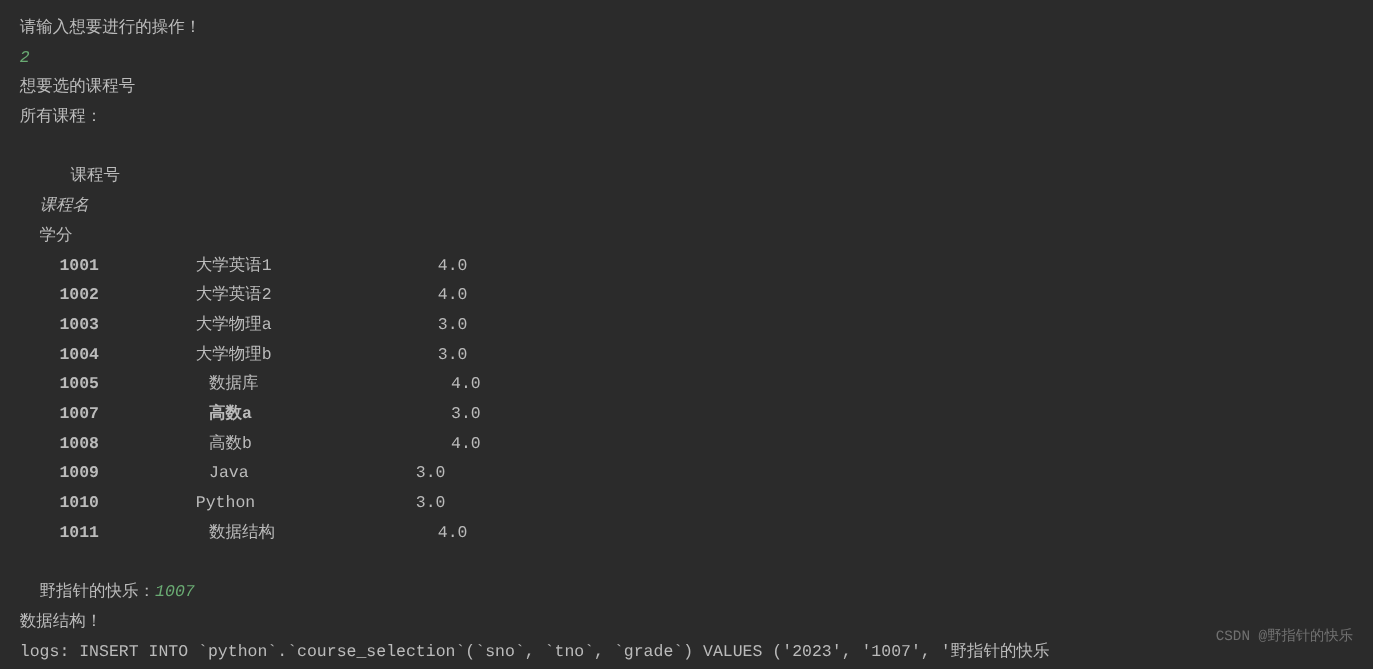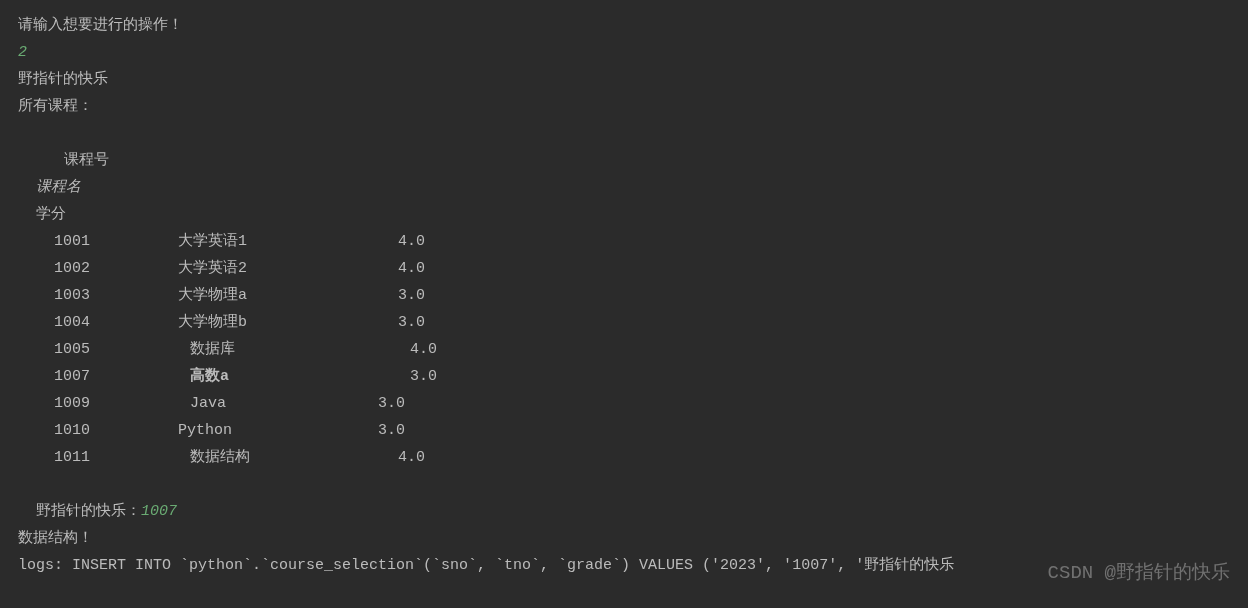--- a/index.html
+++ b/index.html
@@ -20,58 +20,59 @@
       position: relative;
     }
     .line {
       white-space: pre;
     }
     .input-value {
       font-style: italic;
       color: #6aab73;
     }
     .bold {
-      font-weight: normal;
+      font-weight: bold;
     }
     .watermark {
       position: absolute;
       right: 18px;
       bottom: 18px;
       color: #888888;
-      font-size: 19px;
+      font-size: 13px;
       opacity: 0.75;
     }
     .course-row span {
       display: inline-block;
     }
     .header-row span {
       display: inline-block;
     }
   </style>
 </head>
 <body>
 
 <div class="line">请输入想要进行的操作！</div>
 <div class="line input-value">2</div>
-<div class="line">野指针的快乐</div>
+<div class="line">想要选的课程号</div>
 <div class="line">所有课程：</div>
 
 <div class="line header-row">
   <span style="padding-left:28px; width:160px;">课程号</span>
   <span style="width:200px;font-style:italic;">课程名</span>
   <span>学分</span>
 </div>
 
 <div id="course-list">
     <div class="line course-row"><span class="bold" style="padding-left: 36px; width: 160px;">1001</span><span style="width: 200px; padding-left: 0px;">大学英语1</span><span style="padding-left: 20px;">4.0</span></div>
     <div class="line course-row"><span class="bold" style="padding-left: 36px; width: 160px;">1002</span><span style="width: 200px; padding-left: 0px;">大学英语2</span><span style="padding-left: 20px;">4.0</span></div>
     <div class="line course-row"><span class="bold" style="padding-left: 36px; width: 160px;">1003</span><span style="width: 200px; padding-left: 0px;">大学物理a</span><span style="padding-left: 20px;">3.0</span></div>
     <div class="line course-row"><span class="bold" style="padding-left: 36px; width: 160px;">1004</span><span style="width: 200px; padding-left: 0px;">大学物理b</span><span style="padding-left: 20px;">3.0</span></div>
     <div class="line course-row"><span class="bold" style="padding-left: 36px; width: 160px;">1005</span><span style="width: 200px; padding-left: 12px;">数据库</span><span style="padding-left: 32px;">4.0</span></div>
     <div class="line course-row"><span class="bold" style="padding-left: 36px; width: 160px;">1007</span><span style="width: 200px; padding-left: 12px; font-weight: bold;">高数a</span><span style="padding-left: 32px;">3.0</span></div>
+    <div class="line course-row"><span class="bold" style="padding-left: 36px; width: 160px;">1008</span><span style="width: 200px; padding-left: 12px;">高数b</span><span style="padding-left: 32px;">4.0</span></div>
     <div class="line course-row"><span class="bold" style="padding-left: 36px; width: 160px;">1009</span><span style="width: 200px; padding-left: 12px;">Java</span><span>3.0</span></div>
     <div class="line course-row"><span class="bold" style="padding-left: 36px; width: 160px;">1010</span><span style="width: 200px; padding-left: 0px;">Python</span><span>3.0</span></div>
     <div class="line course-row"><span class="bold" style="padding-left: 36px; width: 160px;">1011</span><span style="width: 200px; padding-left: 12px;">数据结构</span><span style="padding-left: 20px;">4.0</span></div>
   </div>
 
 <div class="line">
   <span>野指针的快乐：</span><span class="input-value">1007</span>
 </div>
 <div class="line">数据结构！</div>
 <div class="line">logs: INSERT INTO `python`.`course_selection`(`sno`, `tno`, `grade`) VALUES ('2023', '1007', '野指针的快乐</div>

